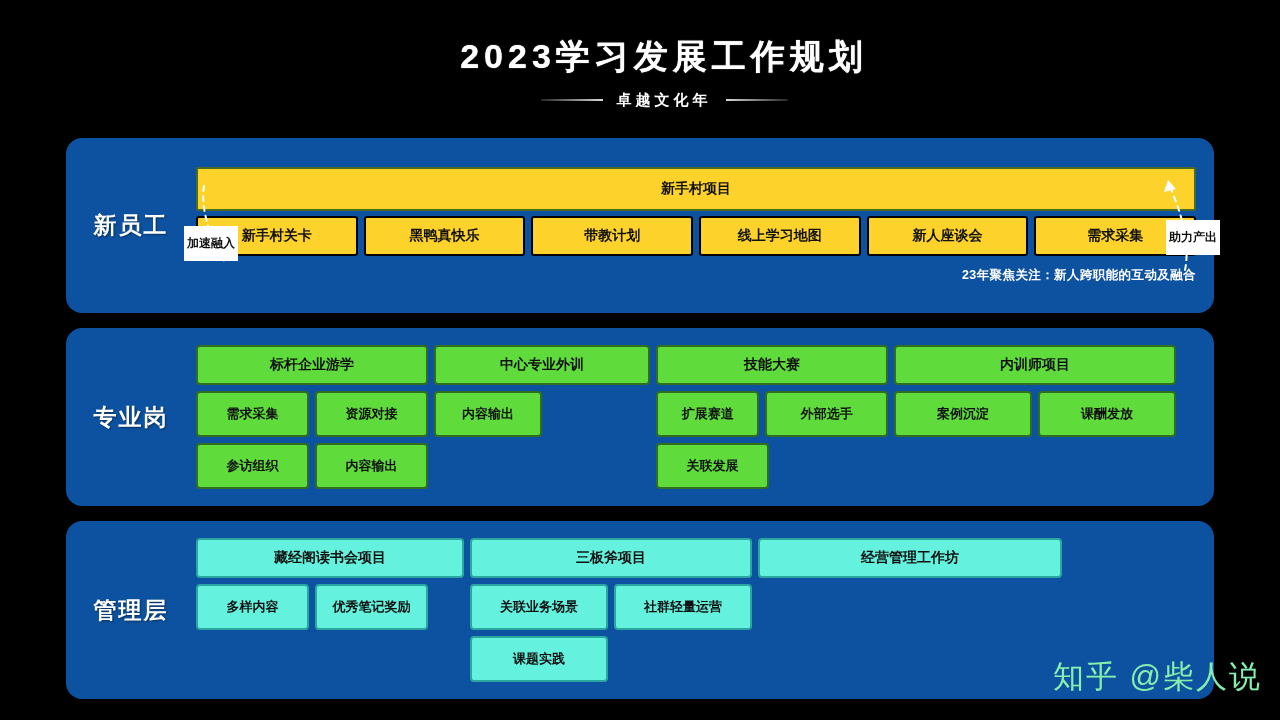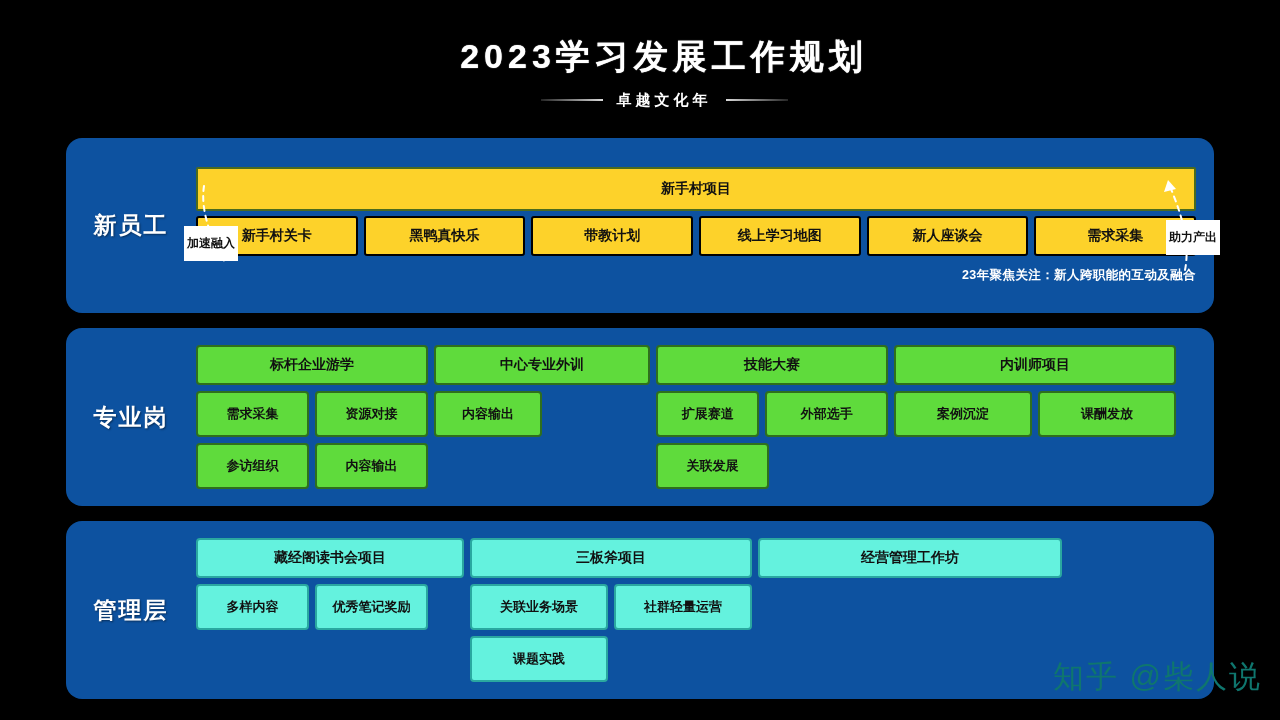--- a/index.html
+++ b/index.html
@@ -186,21 +186,21 @@
   .theme-cyan .sub-item {
     background: #64f2de;
     border: 2px solid #2aa8a0;
   }
 
   
   #watermark {
     position: absolute;
     right: 18px;
     bottom: 22px;
-    color: #0f766e;
+    color: #86efac;
     font-size: 31px;
     font-weight: normal;
     letter-spacing: 2px;
     z-index: 20;
   }
 </style>
 </head>
 <body>
 
 <div id="header">

